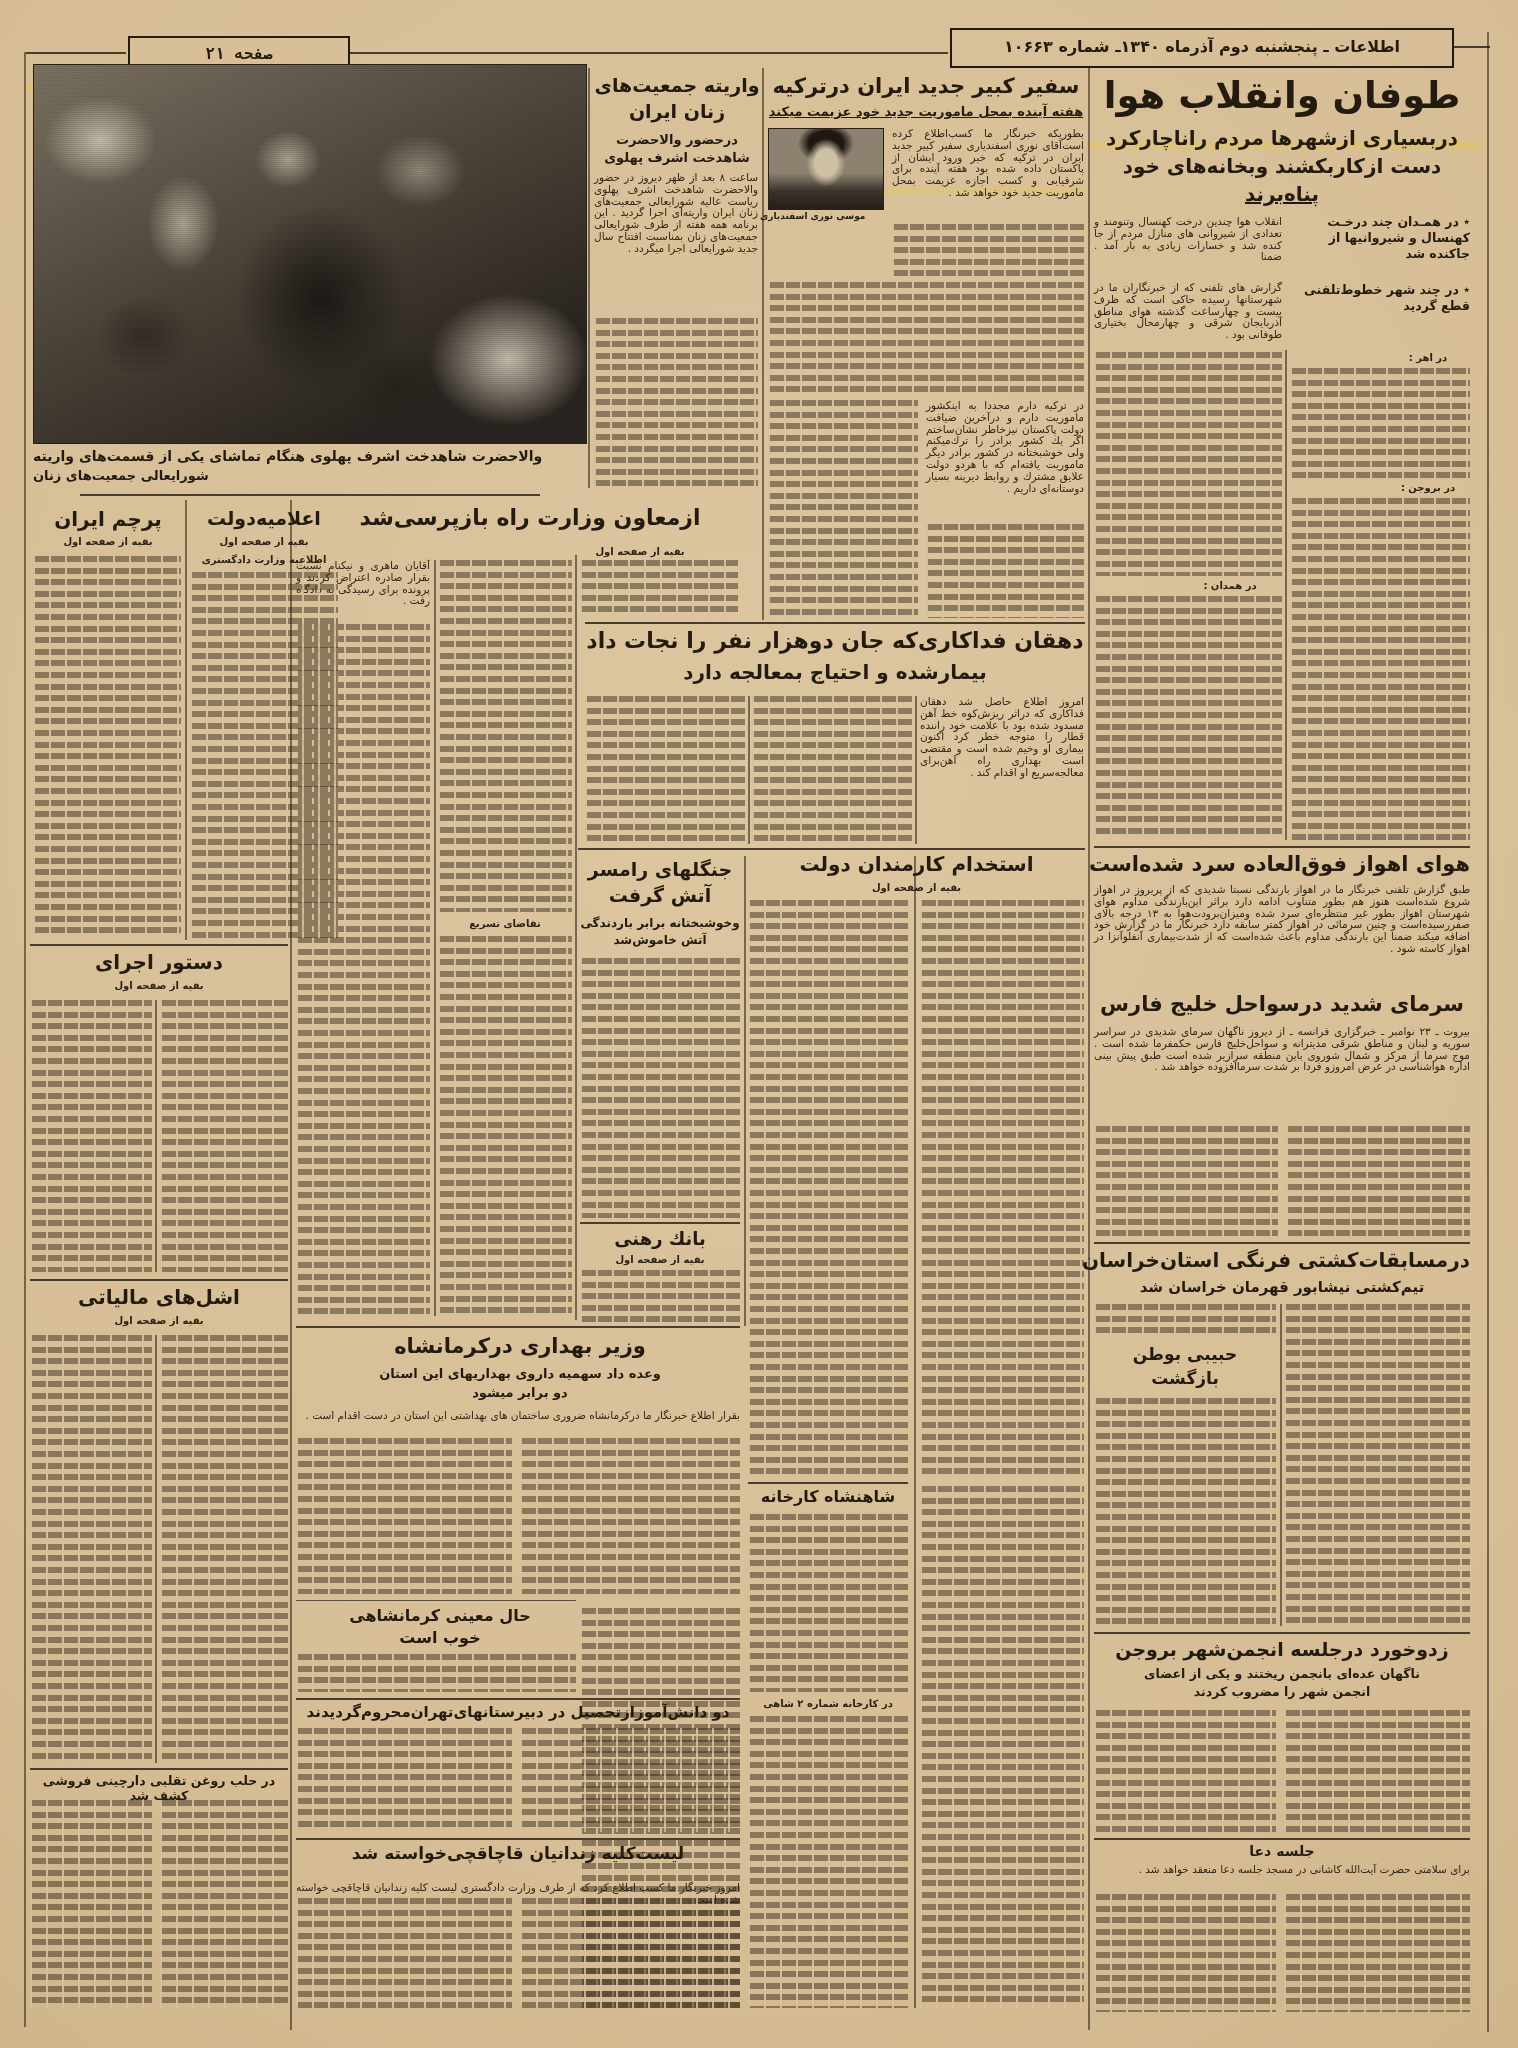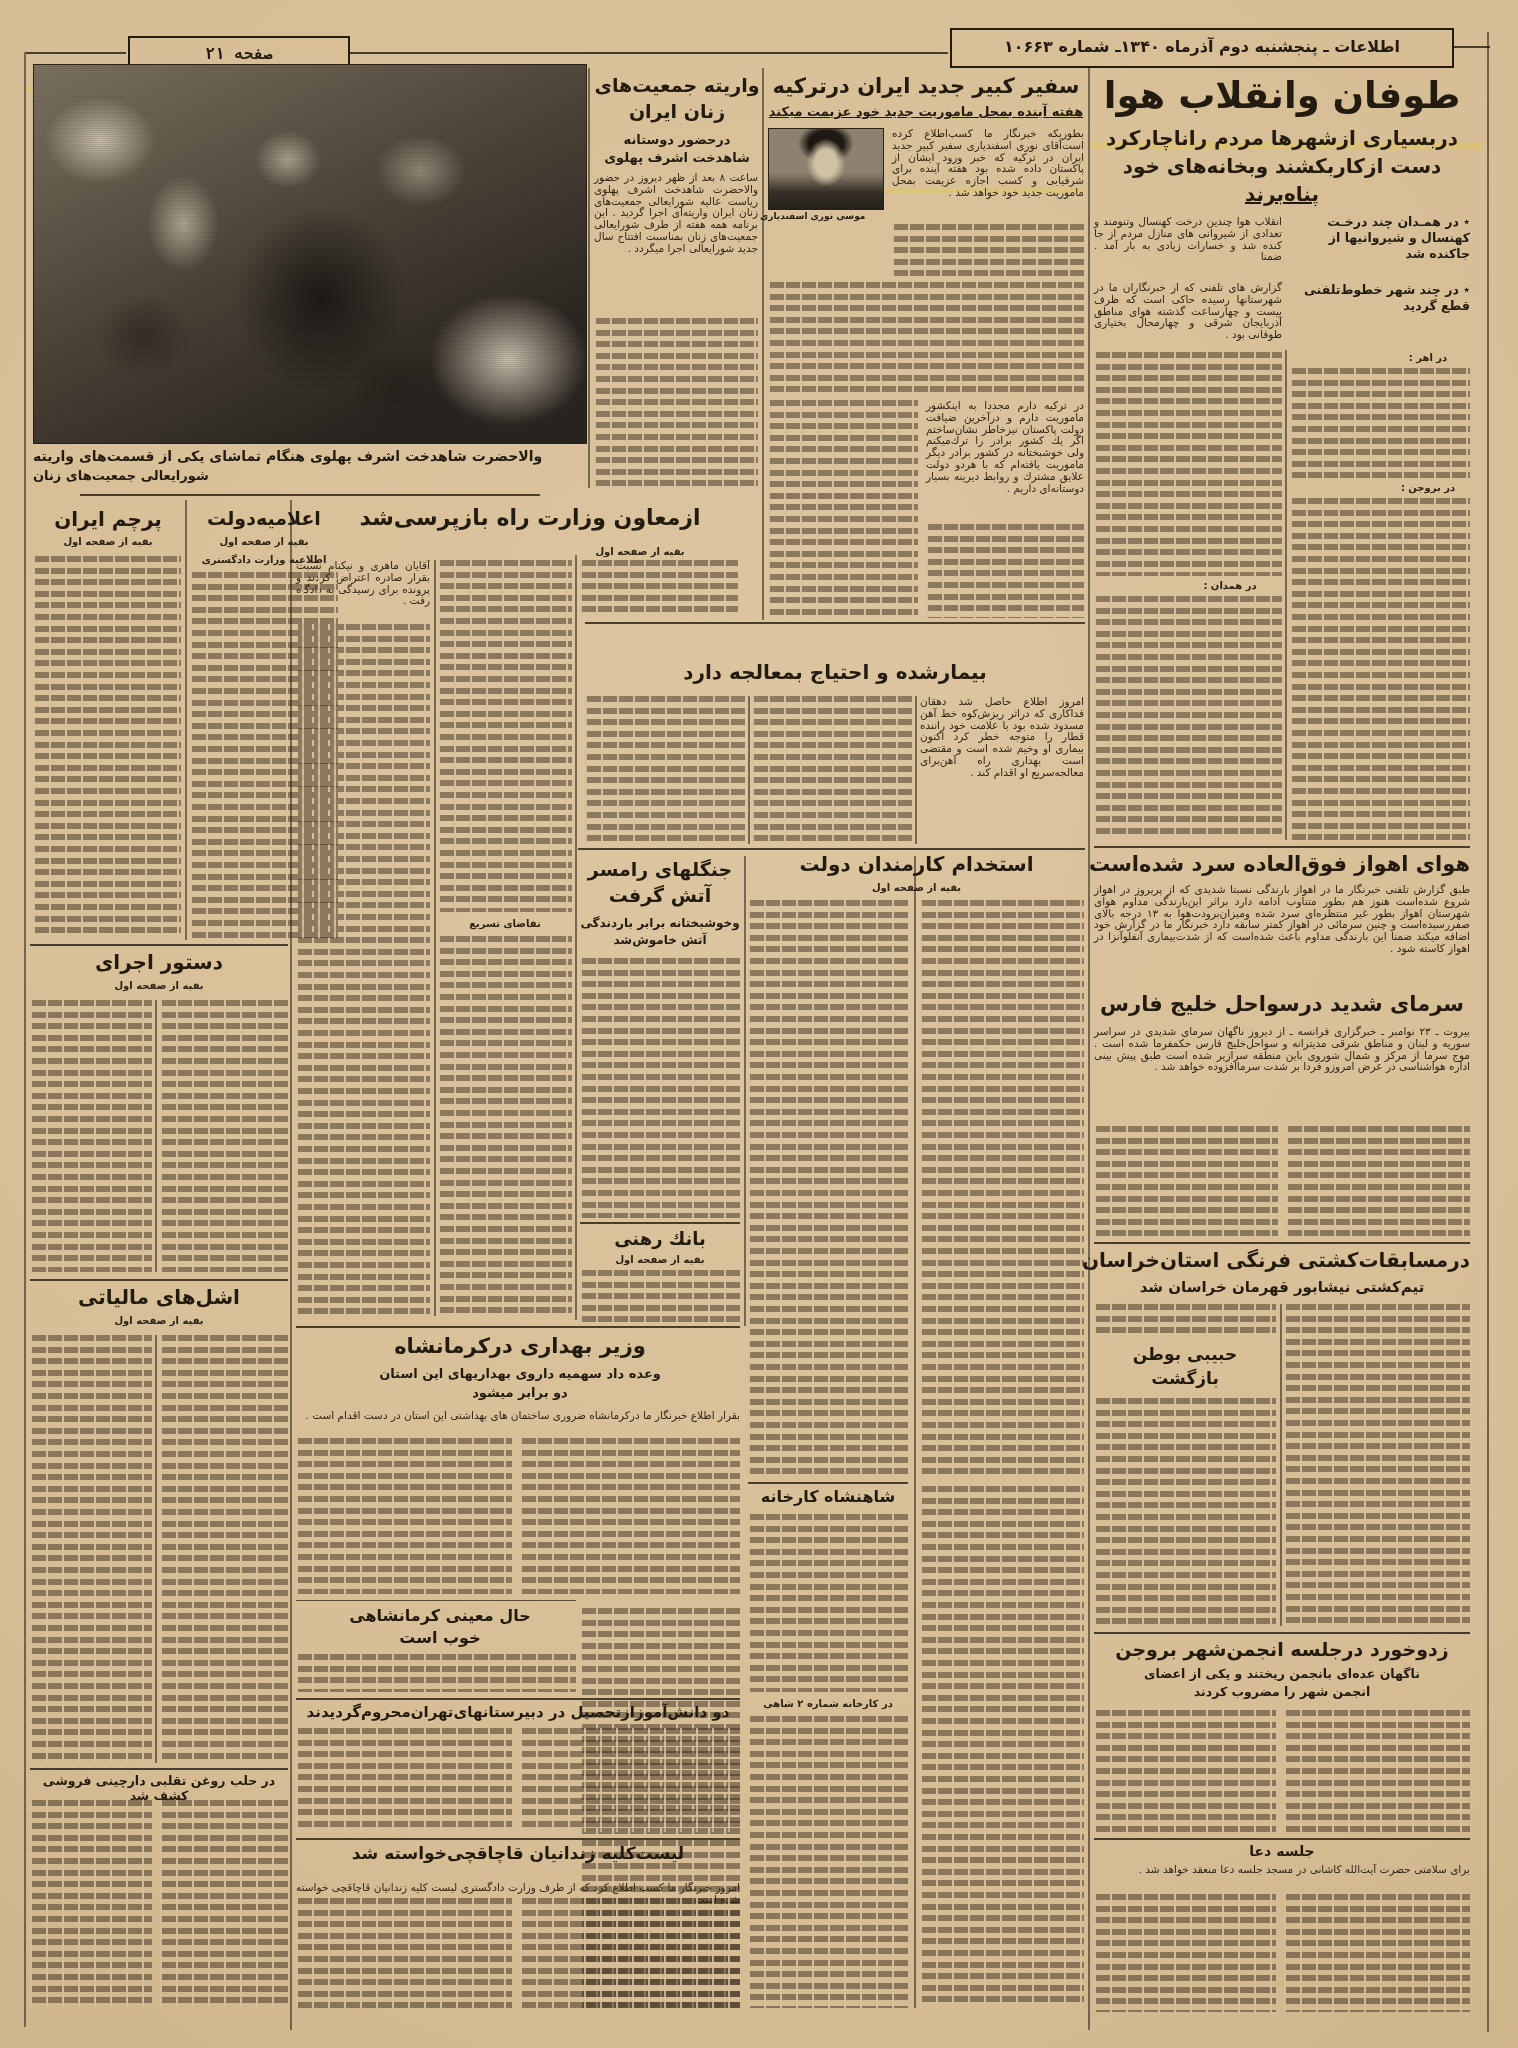--- a/index.html
+++ b/index.html
@@ -61,21 +61,21 @@
   <div id="photo-main" style="left:33px;top:64px;width:552px;height:378px;">
       <div class="grain"></div>
     </div>
   <div class="cap" style="left:33px;top:448px;width:552px;font-size:14px;">والاحضرت شاهدخت اشرف پهلوی هنگام تماشای یکی از قسمت‌های واریته</div>
   <div class="cap" style="left:33px;top:468px;width:552px;font-size:13px;">شورایعالی جمعیت‌های زنان</div>
   <div class="hr" style="left:80px;top:494px;width:460px;"></div>
 
   <div class="vr" style="left:588px;top:68px;height:420px;"></div>
   <div class="hd" style="left:594px;top:74px;width:166px;font-size:19px;">واریته جمعیت‌های</div>
   <div class="hd" style="left:594px;top:100px;width:166px;font-size:19px;">زنان ایران</div>
-  <div class="hd" style="left:594px;top:132px;width:166px;font-size:13px;">درحضور دوستانه</div>
+  <div class="hd" style="left:594px;top:132px;width:166px;font-size:13px;">درحضور والاحضرت</div>
   <div class="hd" style="left:594px;top:150px;width:166px;font-size:13px;">شاهدخت اشرف پهلوی</div>
   <div class="x" style="left:594px;top:172px;width:164px;height:140px;">ساعت ۸ بعد از ظهر دیروز در حضور والاحضرت شاهدخت اشرف پهلوی ریاست عالیه شورایعالی جمعیت‌های زنان ایران واریته‌ای اجرا گردید . این برنامه همه هفته از طرف شورایعالی جمعیت‌های زنان بمناسبت افتتاح سال جدید شورایعالی اجرا میگردد .</div>
   <div class="g" style="left:594px;top:318px;width:164px;height:168px;"></div>
 
   <div class="vr" style="left:762px;top:68px;height:552px;"></div>
   <div class="hd" style="left:768px;top:74px;width:316px;font-size:21px;">سفیر کبیر جدید ایران درترکیه</div>
   <div class="hd" style="left:768px;top:104px;width:316px;font-size:13px;text-decoration:underline;">هفته آینده بمحل ماموریت جدید خود عزیمت میکند</div>
   <div id="photo-portrait" style="left:768px;top:128px;width:114px;height:80px;"></div>
   <div class="cap" style="left:760px;top:211px;width:130px;font-size:9px;">موسی نوری اسفندیاری</div>
   <div class="x" style="left:892px;top:128px;width:192px;height:92px;">بطوریکه خبرنگار ما کسب‌اطلاع کرده است‌آقای نوری اسفندیاری سفیر کبیر جدید ایران در ترکیه که خبر ورود ایشان از پاکستان داده شده بود هفته آینده برای شرفیابی و کسب اجازه عزیمت بمحل ماموریت جدید خود خواهد شد .</div>
@@ -129,20 +129,21 @@
   <div class="g" style="left:1094px;top:1710px;width:182px;height:122px;"></div>
   <div class="g" style="left:1284px;top:1710px;width:186px;height:122px;"></div>
 
   <div class="hr" style="left:1094px;top:1838px;width:376px;"></div>
   <div class="hd" style="left:1094px;top:1843px;width:376px;font-size:14px;">جلسه دعا</div>
   <div class="x" style="left:1094px;top:1864px;width:376px;height:26px;">برای سلامتی حضرت آیت‌الله کاشانی در مسجد جلسه دعا منعقد خواهد شد .</div>
   <div class="g" style="left:1094px;top:1894px;width:182px;height:118px;"></div>
   <div class="g" style="left:1284px;top:1894px;width:186px;height:118px;"></div>
 
   <div class="hr" style="left:585px;top:622px;width:500px;"></div>
+  <div class="hd" style="left:585px;top:628px;width:500px;font-size:22px;">دهقان فداکاری‌که جان دوهزار نفر را نجات داد</div>
   <div class="hd" style="left:585px;top:660px;width:500px;font-size:20px;">بیمارشده و احتیاج بمعالجه دارد</div>
   <div class="x" style="left:920px;top:696px;width:164px;height:148px;">امروز اطلاع حاصل شد دهقان فداکاری که دراثر ریزش‌کوه خط آهن مسدود شده بود با علامت خود راننده قطار را متوجه خطر کرد اکنون بیماری او وخیم شده است و مقتضی است بهداری راه آهن‌برای معالجه‌سریع او اقدام کند .</div>
   <div class="g" style="left:752px;top:696px;width:160px;height:148px;"></div>
   <div class="g" style="left:585px;top:696px;width:160px;height:148px;"></div>
   <div class="vr" style="left:748px;top:696px;height:148px;"></div>
   <div class="vr" style="left:915px;top:696px;height:148px;"></div>
 
   <div class="hr" style="left:578px;top:848px;width:507px;"></div>
   <div class="hd" style="left:580px;top:858px;width:160px;font-size:19px;">جنگلهای رامسر</div>
   <div class="hd" style="left:580px;top:884px;width:160px;font-size:19px;">آتش گرفت</div>

